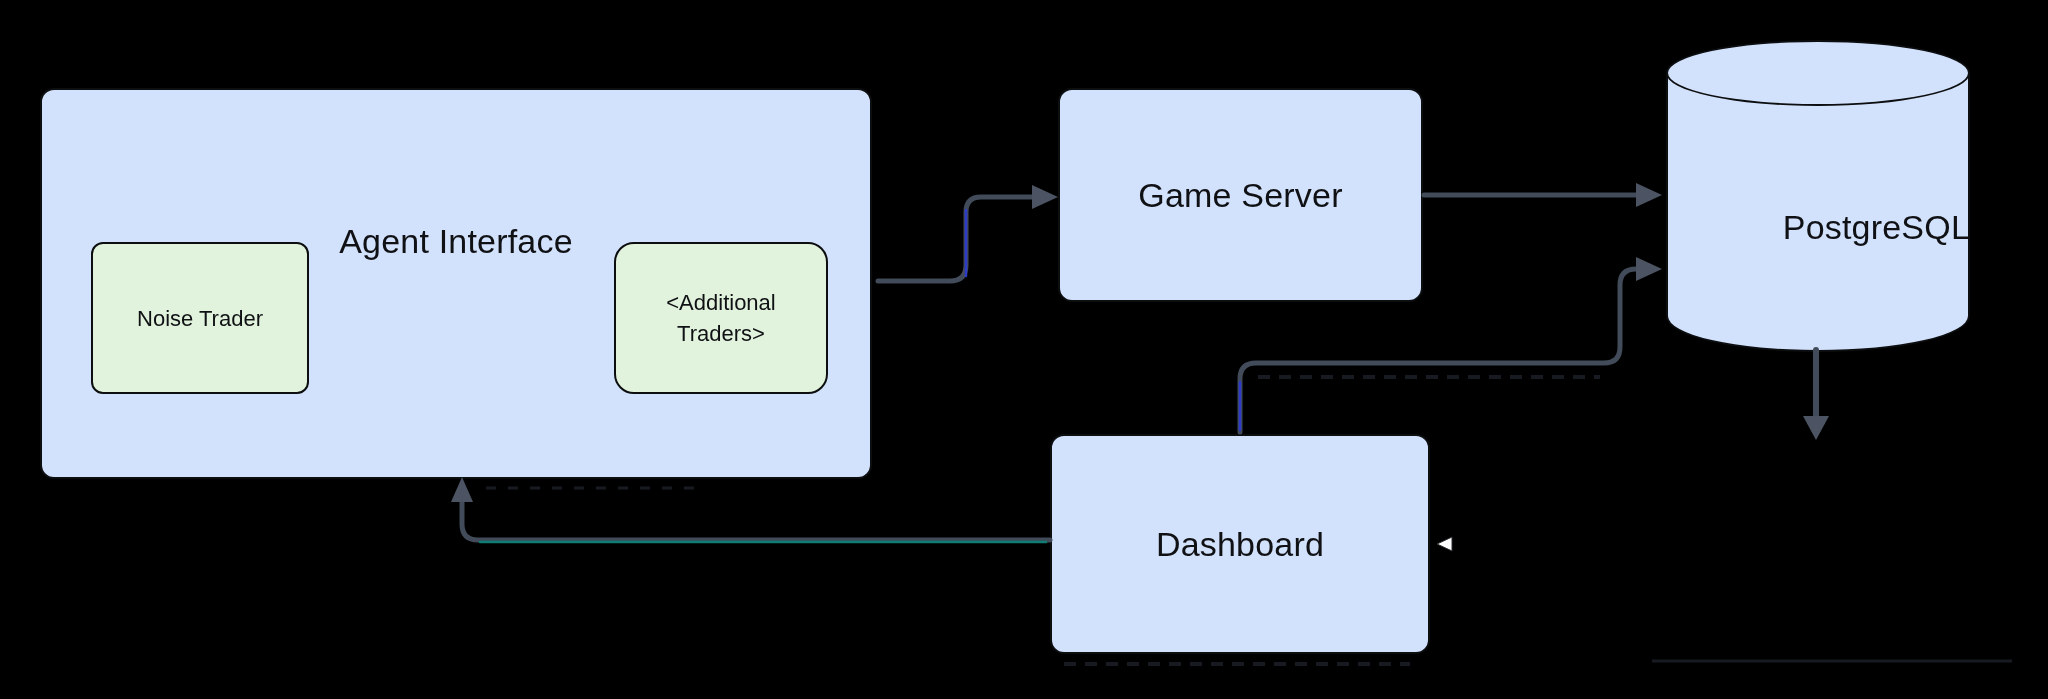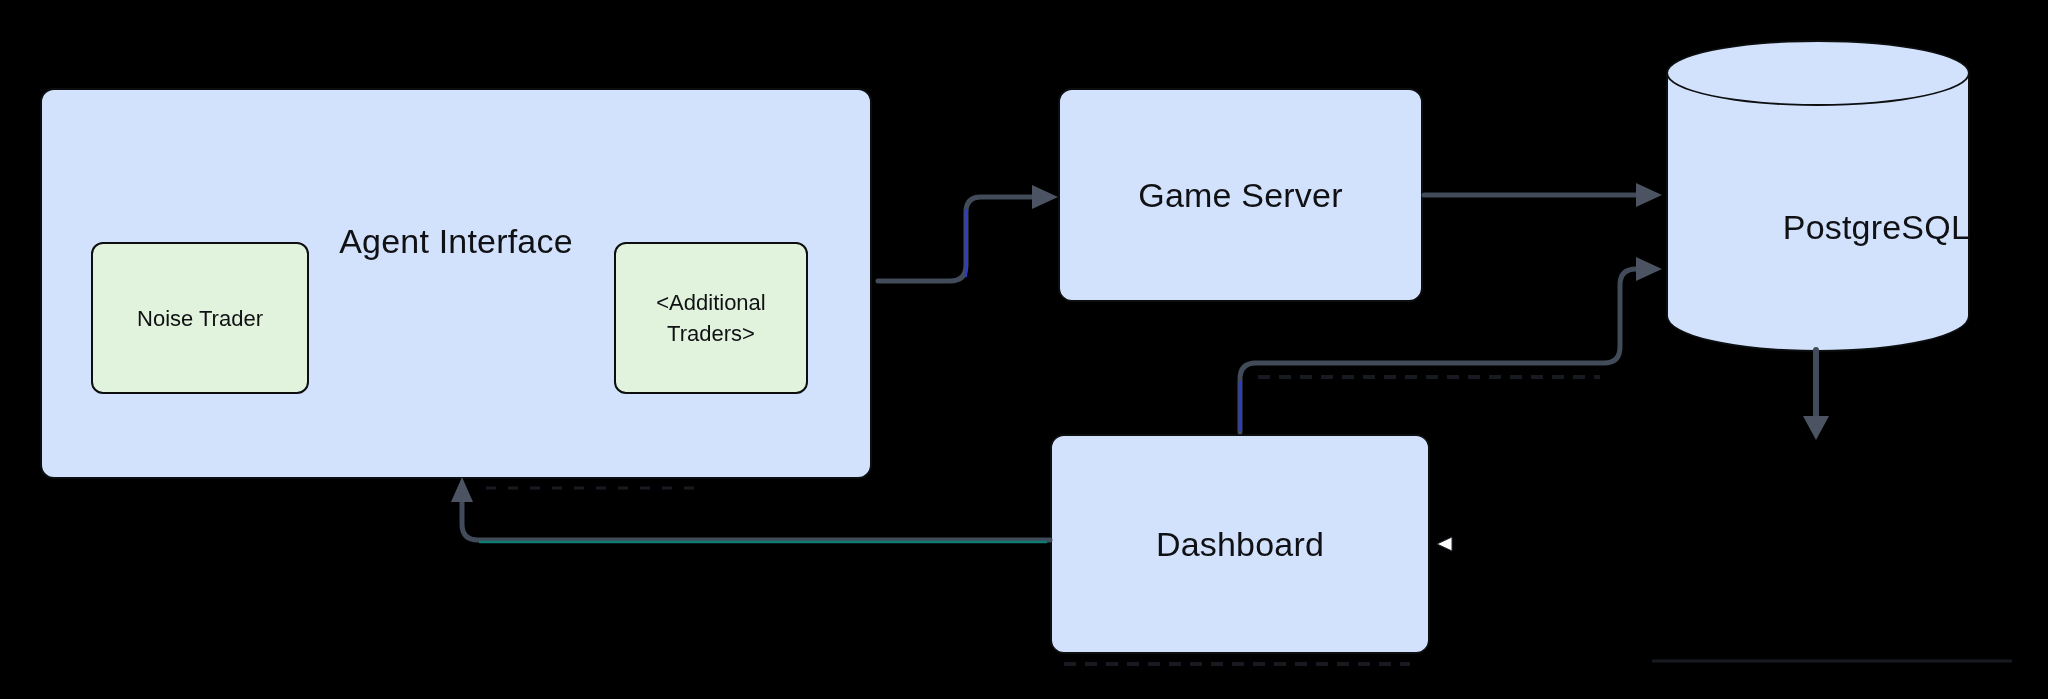--- a/index.html
+++ b/index.html
@@ -99,21 +99,21 @@
 <div id="canvas">
 
   <div class="node" style="left:40px;top:88px;width:832px;height:391px;">
     <div class="container-title big-label">Agent Interface</div>
 
     <div class="subnode" style="left:49px;top:152px;width:218px;height:152px;">
       <span class="small-label">Noise Trader</span>
     </div>
 
 
-    <div class="subnode" style="left:572px;top:152px;width:194px;height:152px;">
+    <div class="subnode" style="left:572px;top:152px;width:214px;height:152px;border-radius:20px;">
       <span class="small-label">&lt;Additional Traders&gt;</span>
     </div>
   </div>
 
   <div class="node flex-center" style="left:1058px;top:88px;width:365px;height:214px;">
     <span class="big-label">Game Server</span>
   </div>
 
   <div class="cylinder">
     <div class="cyl-body"></div>

